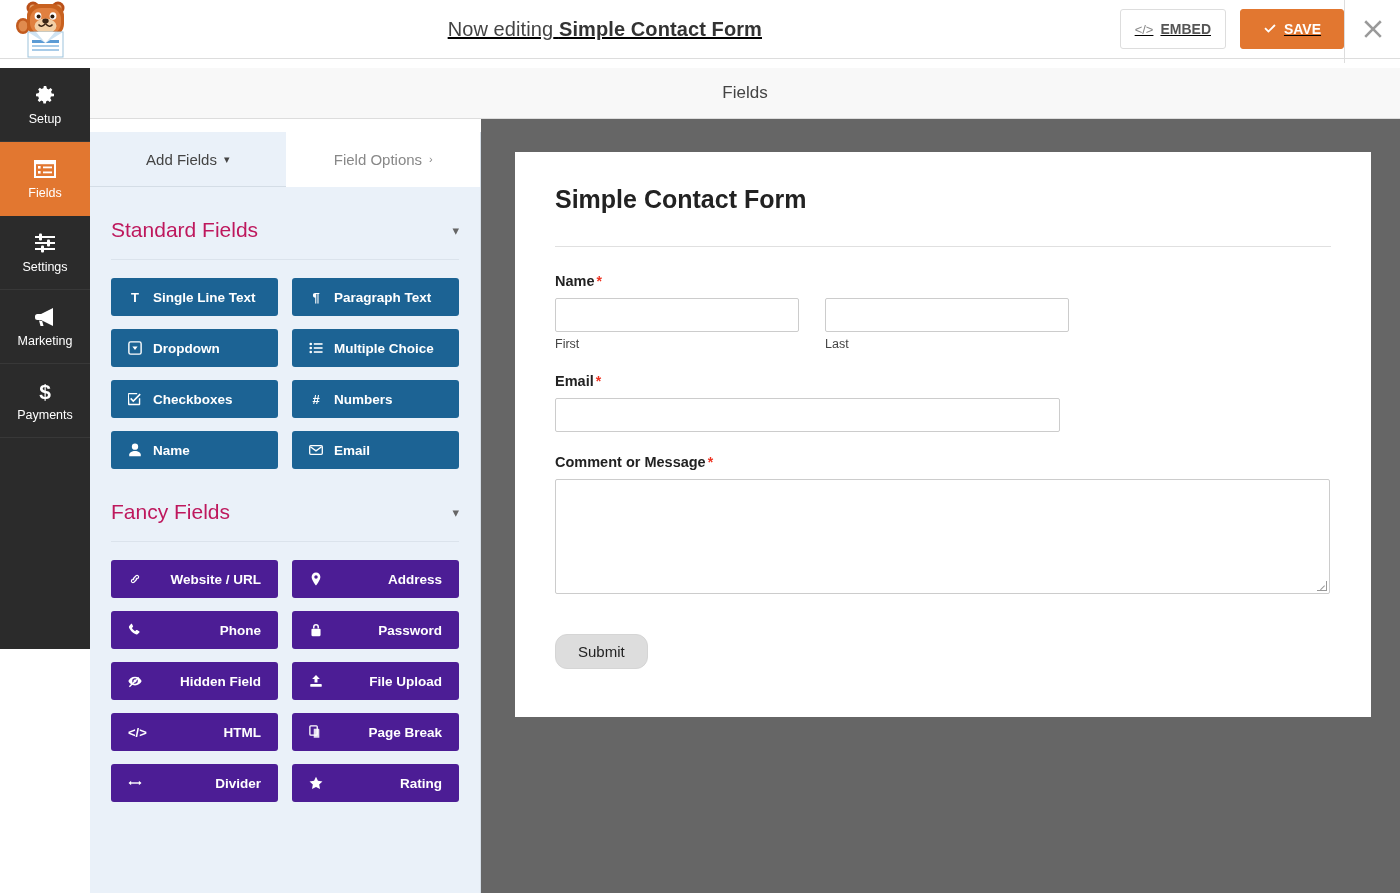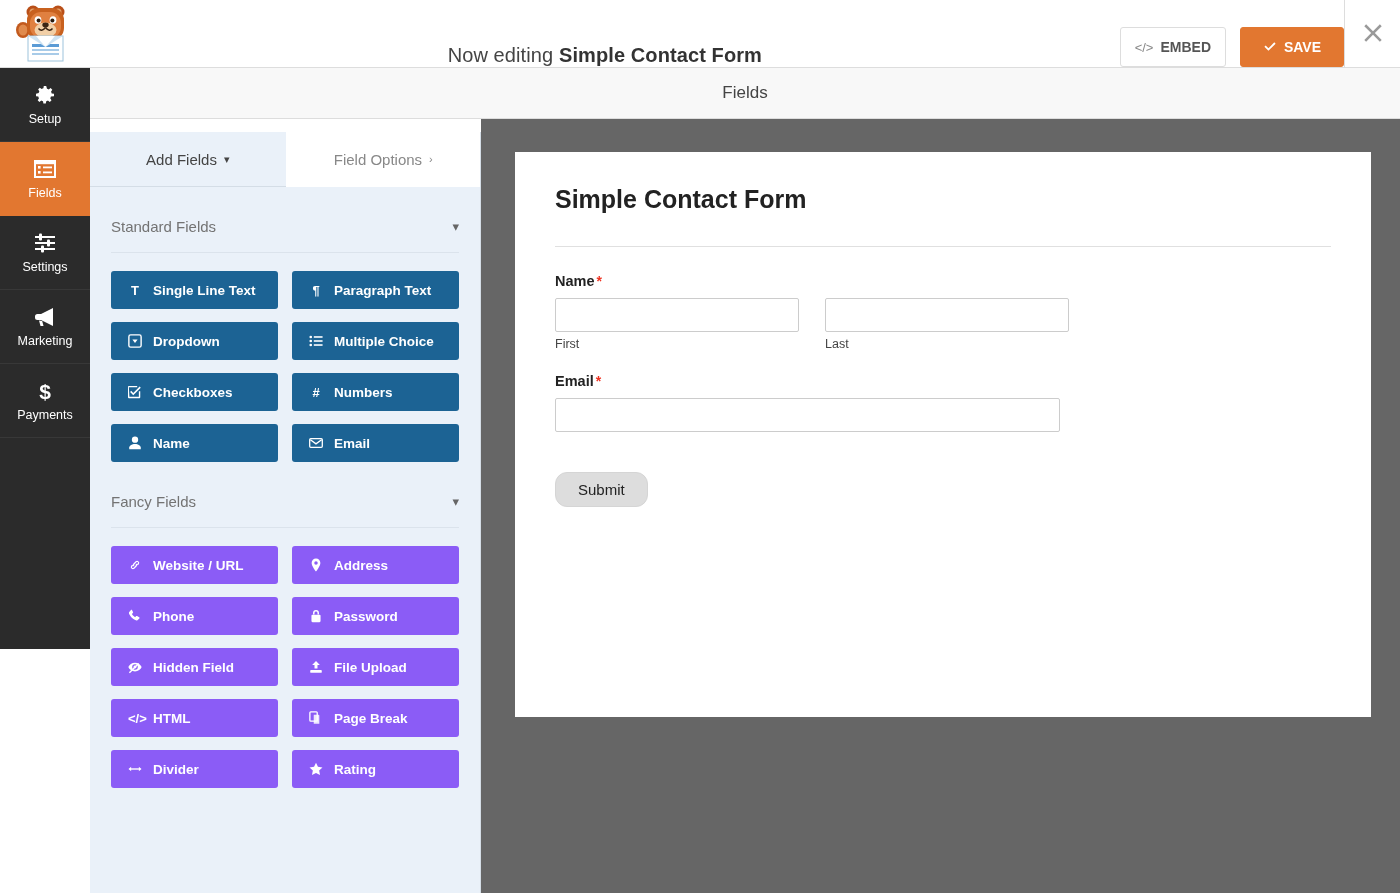--- a/index.html
+++ b/index.html
@@ -7,24 +7,24 @@
   html, body {
     width: 1400px; height: 893px;
     font-family: "Liberation Sans", sans-serif;
     background: #ffffff;
     overflow: hidden;
   }
 
   
   .topbar {
     position: absolute; top: 0; left: 0;
-    width: 1400px; height: 68px;
+    width: 1400px; height: 59px;
     background: #ffffff;
     border-bottom: 1px solid #ddd;
-    display: flex; align-items: flex-end;
+    display: flex; align-items: center; text-decoration: underline;
   }
   .logo-wrap {
     width: 90px; height: 68px;
     display: flex; align-items: center; justify-content: center;
     flex: none;
   }
   .sullie { width: 62px; height: 60px; display:block; }
 
   .topbar-title {
     flex: 1;
@@ -110,38 +110,38 @@
   .tab .chev { font-size: 11px; }
 
   .panel-body { padding: 0 21px; }
 
   .section-head {
     display: flex; align-items: center; justify-content: space-between;
     padding: 31px 0 17px 0;
     border-bottom: 1px solid #dbe3ec;
     cursor: pointer;
   }
-  .section-title { font-size: 15px; color: #737373; }
+  .section-title { font-size: 21px; color: #be185d; }
   .section-head .chev { color: #666; font-size: 13px; }
 
   .field-grid {
     display: grid;
     grid-template-columns: 1fr 1fr;
     gap: 13px 14px;
     padding-top: 18px;
   }
   .field-btn {
     height: 38px; border-radius: 3px;
     display: flex; align-items: center; gap: 11px;
     padding: 0 17px;
     color: #fff; font-size: 13.5px; font-weight: bold;
     cursor: pointer; user-select: none;
   }
   .field-btn.standard { background: #1c6394; }
-  .field-btn.fancy { background: #8b5cf6; }
+  .field-btn.fancy { background: #4c1d95; justify-content: space-between; }
   .field-btn svg { width: 14px; height: 14px; fill: #fff; flex: none; }
   .field-btn .txt-ico { font-size: 13px; width: 14px; text-align: center; flex: none; }
 
   
   .preview {
     position: absolute; top: 119px; left: 481px;
     width: 919px; height: 774px;
     background: #666666;
     overflow: hidden;
   }
@@ -503,16 +503,24 @@
 
     
     <div class="fld">
       <div class="fld-label">
         <span>Email</span><span class="req">*</span>
       </div>
       <input class="inp wide" type="text" value="" style="">
     </div>
 
     
+    <div class="fld">
+      <div class="fld-label">
+        <span>Comment or Message</span><span class="req">*</span>
+      </div>
+      <div class="ta">
+        <div class="resizer"></div>
+      </div>
+    </div>
 
     <div class="submit-btn">Submit</div>
   </div>
 </div>
 
 </body></html>

